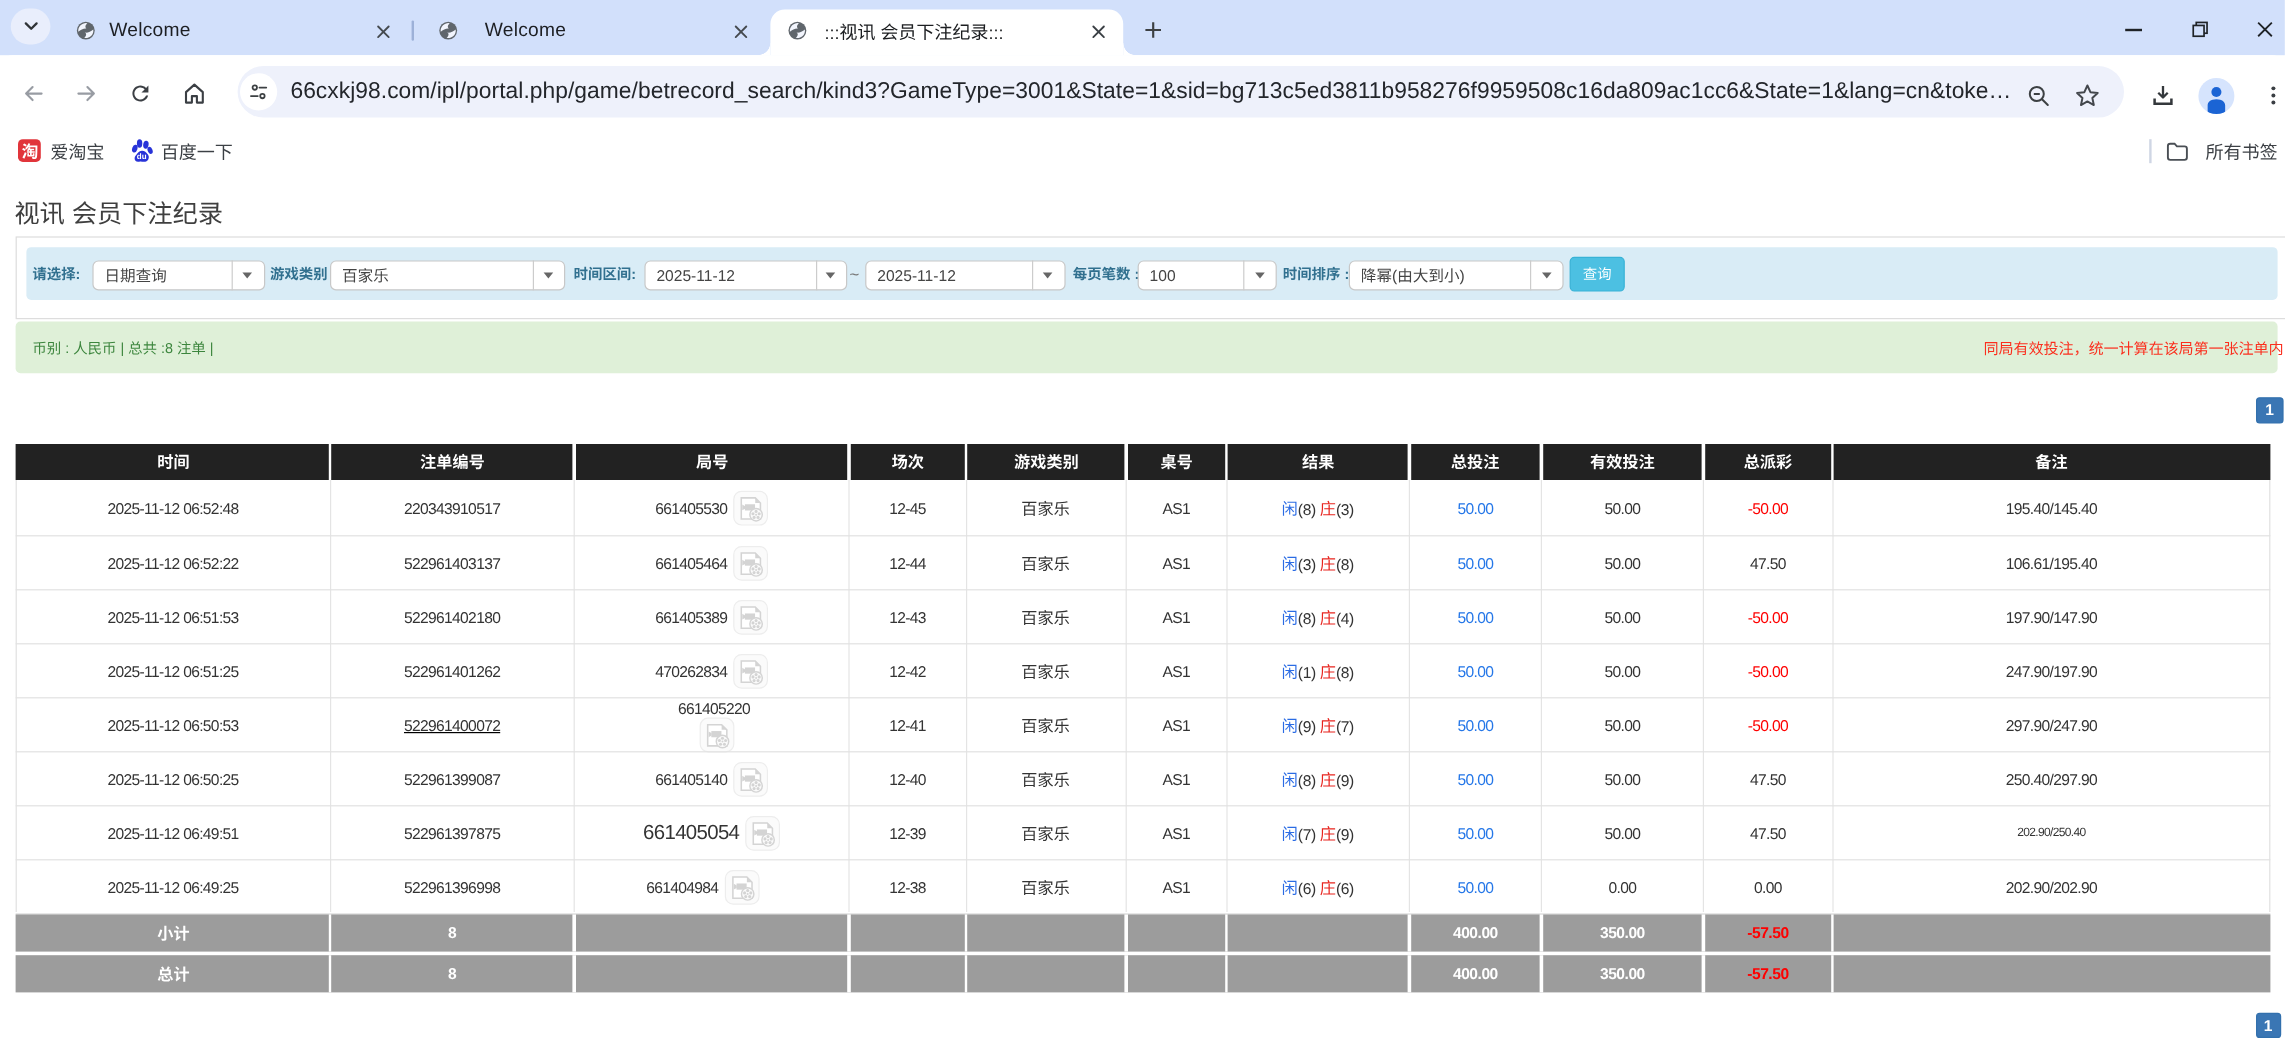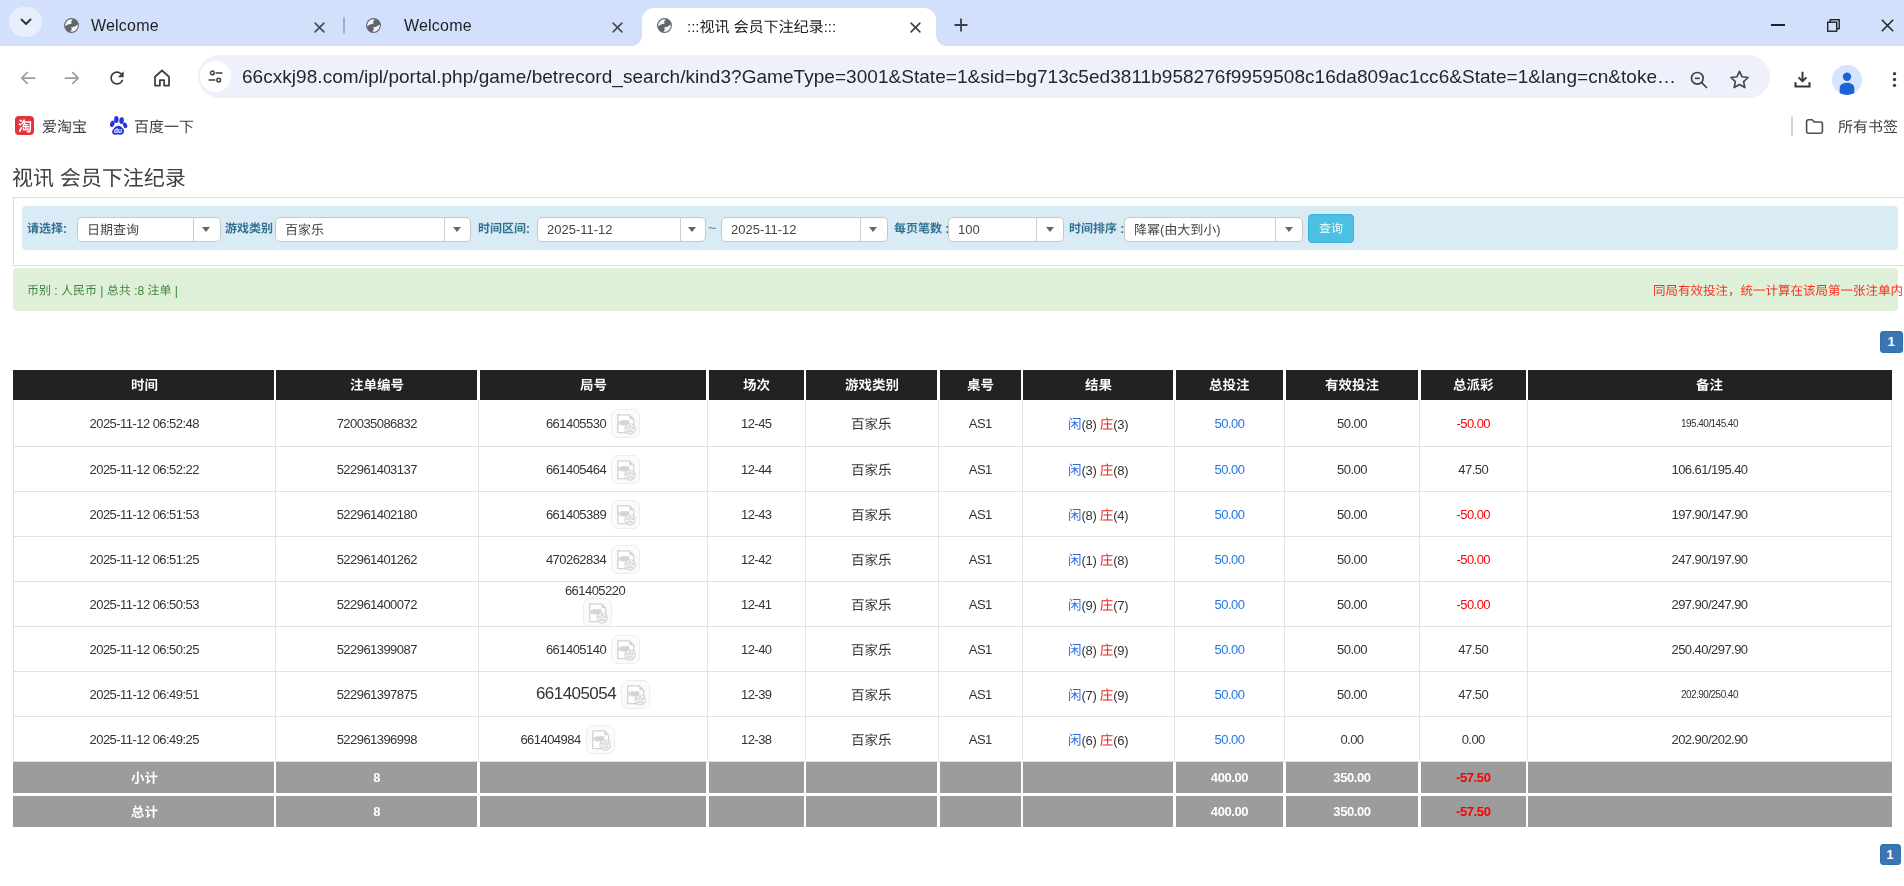--- a/index.html
+++ b/index.html
@@ -551,21 +551,21 @@
 <div style="position:absolute;left:937.25px;top:369.7px;width:2.5px;height:30.0px;background:#fff"></div>
 <div style="position:absolute;left:1020.75px;top:369.7px;width:2.5px;height:30.0px;background:#fff"></div>
 <div style="position:absolute;left:1173.25px;top:369.7px;width:2.5px;height:30.0px;background:#fff"></div>
 <div style="position:absolute;left:1283.25px;top:369.7px;width:2.5px;height:30.0px;background:#fff"></div>
 <div style="position:absolute;left:1418.25px;top:369.7px;width:2.5px;height:30.0px;background:#fff"></div>
 <div style="position:absolute;left:1525.75px;top:369.7px;width:2.5px;height:30.0px;background:#fff"></div>
 <div style="position:absolute;left:13.4px;top:399.70px;width:261.6px;height:47.00px;display:flex;align-items:center;justify-content:center;">
     <span style="font-size:13px;color:#333;letter-spacing:-0.55px">2025-11-12 06:52:48</span>
   </div>
 <div style="position:absolute;left:275.0px;top:399.70px;width:203.5px;height:47.00px;display:flex;align-items:center;justify-content:center;">
-    <span style="font-size:13px;color:#333;letter-spacing:-0.55px">720035086832</span>
+    <span style="font-size:13px;color:#333;letter-spacing:-0.55px">220343910517</span>
   </div>
 <div style="position:absolute;left:478.5px;top:399.70px;width:229.0px;height:47.00px;display:flex;align-items:center;justify-content:center;">
     <span style="font-size:13px;color:#333;letter-spacing:-0.55px;margin-right:5px">661405530</span>
     <div style="width:29px;height:29px;border:1px solid #ededed;border-radius:7px;background:#fbfbfb;display:flex;align-items:center;justify-content:center">
       <svg width="25" height="25" viewBox="0 0 29 29">
         <path d="M5.5 4.5 H19 L24 9.5 V25 H5.5 Z" fill="#fff" stroke="#d4d4d4" stroke-width="1.5"></path>
         <path d="M19 4.5 V9.5 H24 Z" fill="#d4d4d4"></path>
         <path d="M9.2 12.6 L6.4 11 V16.6 L9.2 15 Z" fill="#d4d4d4"></path>
         <rect x="9" y="10.7" width="9.8" height="6" fill="#d4d4d4"></rect>
         <circle cx="19.8" cy="20.8" r="6" fill="#fbfbfb" stroke="#d4d4d4" stroke-width="1.4"></circle>
@@ -608,21 +608,21 @@
 <div style="position:absolute;left:1174.5px;top:399.70px;width:110.0px;height:47.00px;display:flex;align-items:center;justify-content:center;">
     <span style="font-size:13px;color:#2577e8;letter-spacing:-0.55px">50.00</span>
   </div>
 <div style="position:absolute;left:1284.5px;top:399.70px;width:135.0px;height:47.00px;display:flex;align-items:center;justify-content:center;">
     <span style="font-size:13px;color:#333;letter-spacing:-0.55px">50.00</span>
   </div>
 <div style="position:absolute;left:1419.5px;top:399.70px;width:107.5px;height:47.00px;display:flex;align-items:center;justify-content:center;">
     <span style="font-size:13px;color:#fe0000;letter-spacing:-0.55px">-50.00</span>
   </div>
 <div style="position:absolute;left:1527.0px;top:399.70px;width:365.0px;height:47.00px;display:flex;align-items:center;justify-content:center;">
-    <span style="font-size:10px;color:#333;letter-spacing:-0.55px">195.40/145.40</span>
+    <span style="font-size:13px;color:#333;letter-spacing:-0.55px">195.40/145.40</span>
   </div>
 <div style="position:absolute;left:13.4px;top:446.70px;width:261.6px;height:45.03px;display:flex;align-items:center;justify-content:center;">
     <span style="font-size:13px;color:#333;letter-spacing:-0.55px">2025-11-12 06:52:22</span>
   </div>
 <div style="position:absolute;left:275.0px;top:446.70px;width:203.5px;height:45.03px;display:flex;align-items:center;justify-content:center;">
     <span style="font-size:13px;color:#333;letter-spacing:-0.55px">522961403137</span>
   </div>
 <div style="position:absolute;left:478.5px;top:446.70px;width:229.0px;height:45.03px;display:flex;align-items:center;justify-content:center;">
     <span style="font-size:13px;color:#333;letter-spacing:-0.55px;margin-right:5px">661405464</span>
     <div style="width:29px;height:29px;border:1px solid #ededed;border-radius:7px;background:#fbfbfb;display:flex;align-items:center;justify-content:center">
@@ -802,21 +802,21 @@
   </div>
 <div style="position:absolute;left:1419.5px;top:536.77px;width:107.5px;height:45.03px;display:flex;align-items:center;justify-content:center;">
     <span style="font-size:13px;color:#fe0000;letter-spacing:-0.55px">-50.00</span>
   </div>
 <div style="position:absolute;left:1527.0px;top:536.77px;width:365.0px;height:45.03px;display:flex;align-items:center;justify-content:center;">
     <span style="font-size:13px;color:#333;letter-spacing:-0.55px">247.90/197.90</span>
   </div>
 <div style="position:absolute;left:13.4px;top:581.80px;width:261.6px;height:45.03px;display:flex;align-items:center;justify-content:center;">
     <span style="font-size:13px;color:#333;letter-spacing:-0.55px">2025-11-12 06:50:53</span>
   </div>
-<div style="position:absolute;left:275.0px;top:581.80px;width:203.5px;height:45.03px;display:flex;align-items:center;justify-content:center;">
+<div style="position:absolute;left:275.0px;top:581.80px;width:203.5px;height:45.03px;display:flex;align-items:center;justify-content:center;text-decoration:underline;">
     <span style="font-size:13px;color:#333;letter-spacing:-0.55px">522961400072</span>
   </div>
 <div style="position:absolute;left:478.5px;top:581.80px;width:238px;height:45.03px;display:flex;align-items:center;justify-content:flex-end;flex-direction:column;">
     <span style="font-size:13px;color:#333;letter-spacing:-0.55px;margin-right:5px">661405220</span>
     <div style="width:29px;height:29px;border:1px solid #ededed;border-radius:7px;background:#fbfbfb;display:flex;align-items:center;justify-content:center">
       <svg width="25" height="25" viewBox="0 0 29 29">
         <path d="M5.5 4.5 H19 L24 9.5 V25 H5.5 Z" fill="#fff" stroke="#d4d4d4" stroke-width="1.5"></path>
         <path d="M19 4.5 V9.5 H24 Z" fill="#d4d4d4"></path>
         <path d="M9.2 12.6 L6.4 11 V16.6 L9.2 15 Z" fill="#d4d4d4"></path>
         <rect x="9" y="10.7" width="9.8" height="6" fill="#d4d4d4"></rect>
@@ -994,21 +994,21 @@
   </div>
 <div style="position:absolute;left:1527.0px;top:671.88px;width:365.0px;height:45.03px;display:flex;align-items:center;justify-content:center;">
     <span style="font-size:10px;color:#333;letter-spacing:-0.55px">202.90/250.40</span>
   </div>
 <div style="position:absolute;left:13.4px;top:716.91px;width:261.6px;height:45.03px;display:flex;align-items:center;justify-content:center;">
     <span style="font-size:13px;color:#333;letter-spacing:-0.55px">2025-11-12 06:49:25</span>
   </div>
 <div style="position:absolute;left:275.0px;top:716.91px;width:203.5px;height:45.03px;display:flex;align-items:center;justify-content:center;">
     <span style="font-size:13px;color:#333;letter-spacing:-0.55px">522961396998</span>
   </div>
-<div style="position:absolute;left:453px;top:716.91px;width:229.0px;height:45.03px;display:flex;align-items:center;justify-content:center;">
+<div style="position:absolute;left:471px;top:716.91px;width:229.0px;height:45.03px;display:flex;align-items:center;justify-content:center;">
     <span style="font-size:13px;color:#333;letter-spacing:-0.55px;margin-right:5px">661404984</span>
     <div style="width:29px;height:29px;border:1px solid #ededed;border-radius:7px;background:#fbfbfb;display:flex;align-items:center;justify-content:center">
       <svg width="25" height="25" viewBox="0 0 29 29">
         <path d="M5.5 4.5 H19 L24 9.5 V25 H5.5 Z" fill="#fff" stroke="#d4d4d4" stroke-width="1.5"></path>
         <path d="M19 4.5 V9.5 H24 Z" fill="#d4d4d4"></path>
         <path d="M9.2 12.6 L6.4 11 V16.6 L9.2 15 Z" fill="#d4d4d4"></path>
         <rect x="9" y="10.7" width="9.8" height="6" fill="#d4d4d4"></rect>
         <circle cx="19.8" cy="20.8" r="6" fill="#fbfbfb" stroke="#d4d4d4" stroke-width="1.4"></circle>
         <circle cx="19.8" cy="20.8" r="1" fill="#d4d4d4"></circle>
         <circle cx="19.8" cy="17.6" r="1.5" fill="#d4d4d4"></circle>

